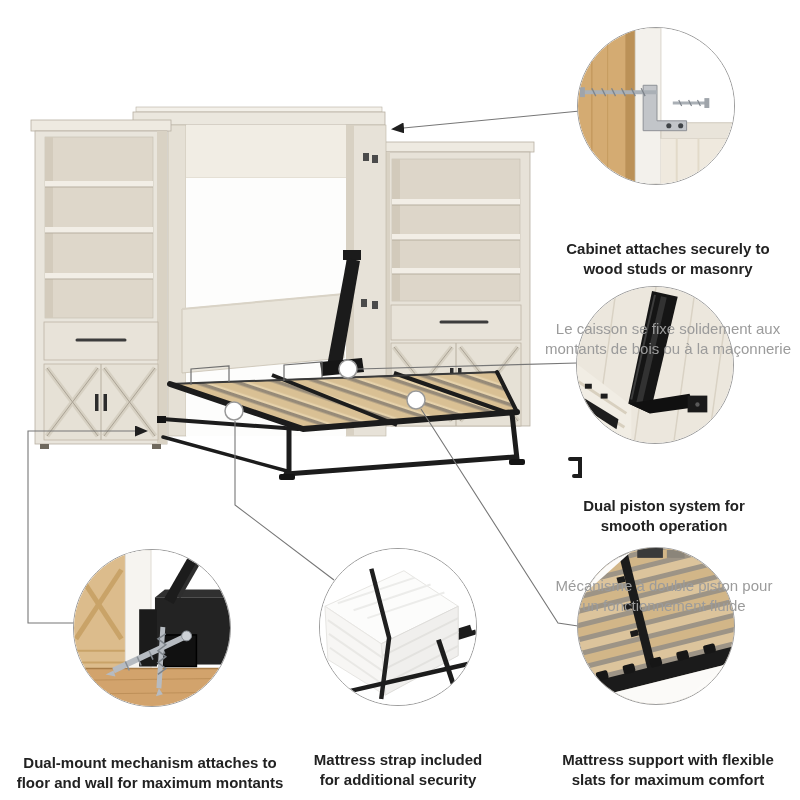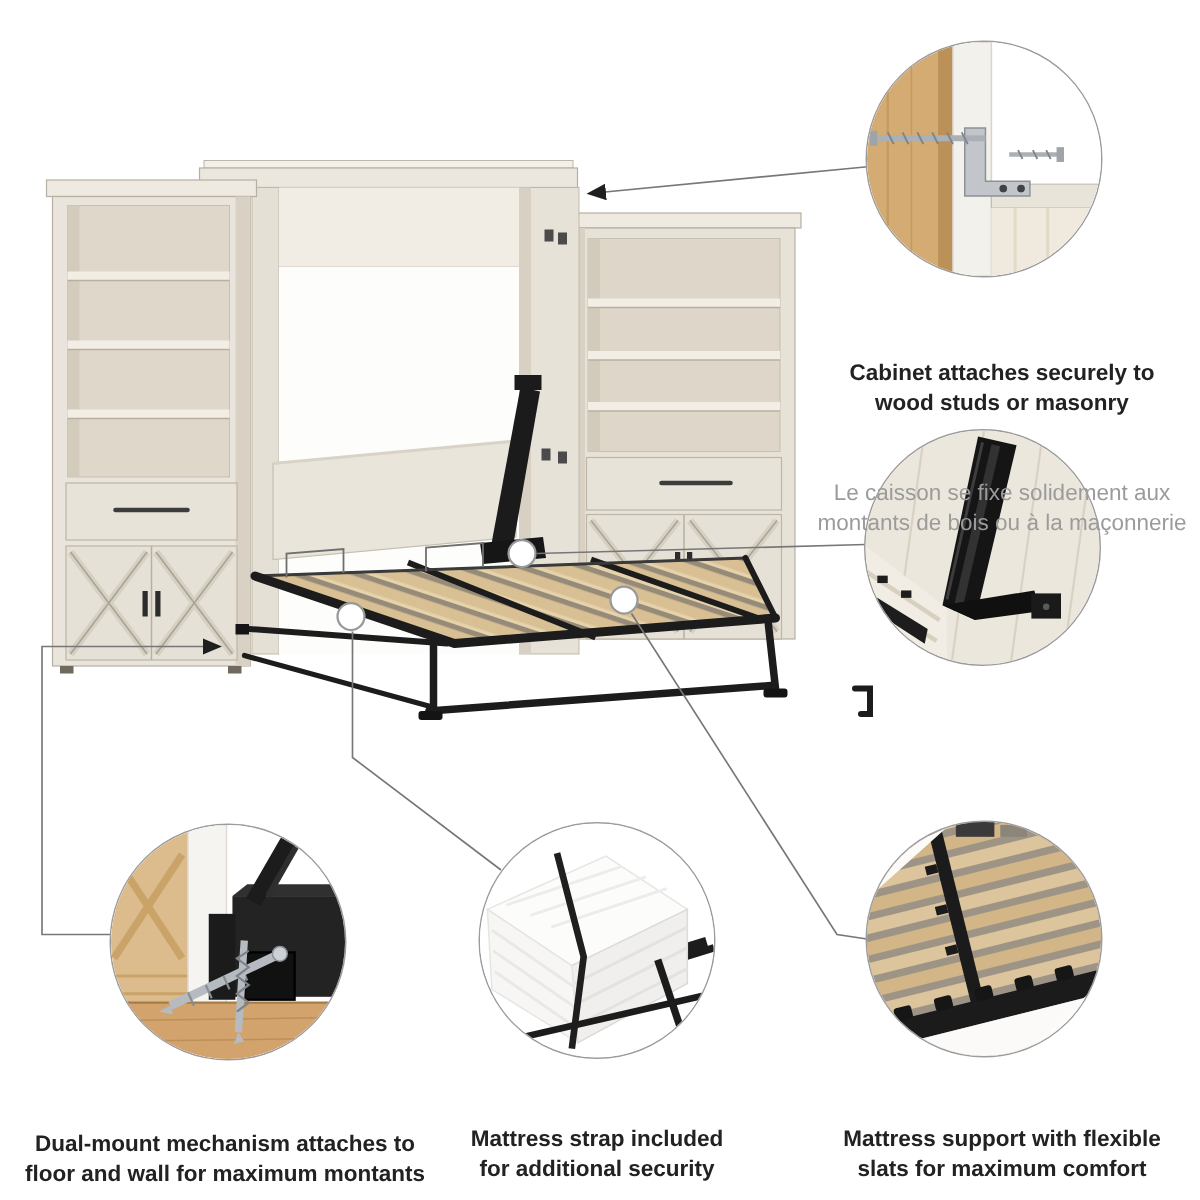--- a/index.html
+++ b/index.html
@@ -341,20 +341,26 @@
     </svg>
   </div>
 
   <div id="cap-cabinet" class="caption">
     <div class="en">Cabinet attaches securely to
 wood studs or masonry</div>
     <div class="fr">Le caisson se fixe solidement aux
 montants de bois ou à la maçonnerie</div>
   </div>
 
+  <div id="cap-piston" class="caption">
+    <div class="en">Dual piston system for
+smooth operation</div>
+    <div class="fr">Mécanisme à double piston pour
+un fonctionnement fluide</div>
+  </div>
 
   <div id="cap-slats" class="caption">
     <div class="en">Mattress support with flexible
 slats for maximum comfort</div>
     
   </div>
 
   <div id="cap-mount" class="caption">
     <div class="en">Dual-mount mechanism attaches to
 floor and wall for maximum montants</div>

